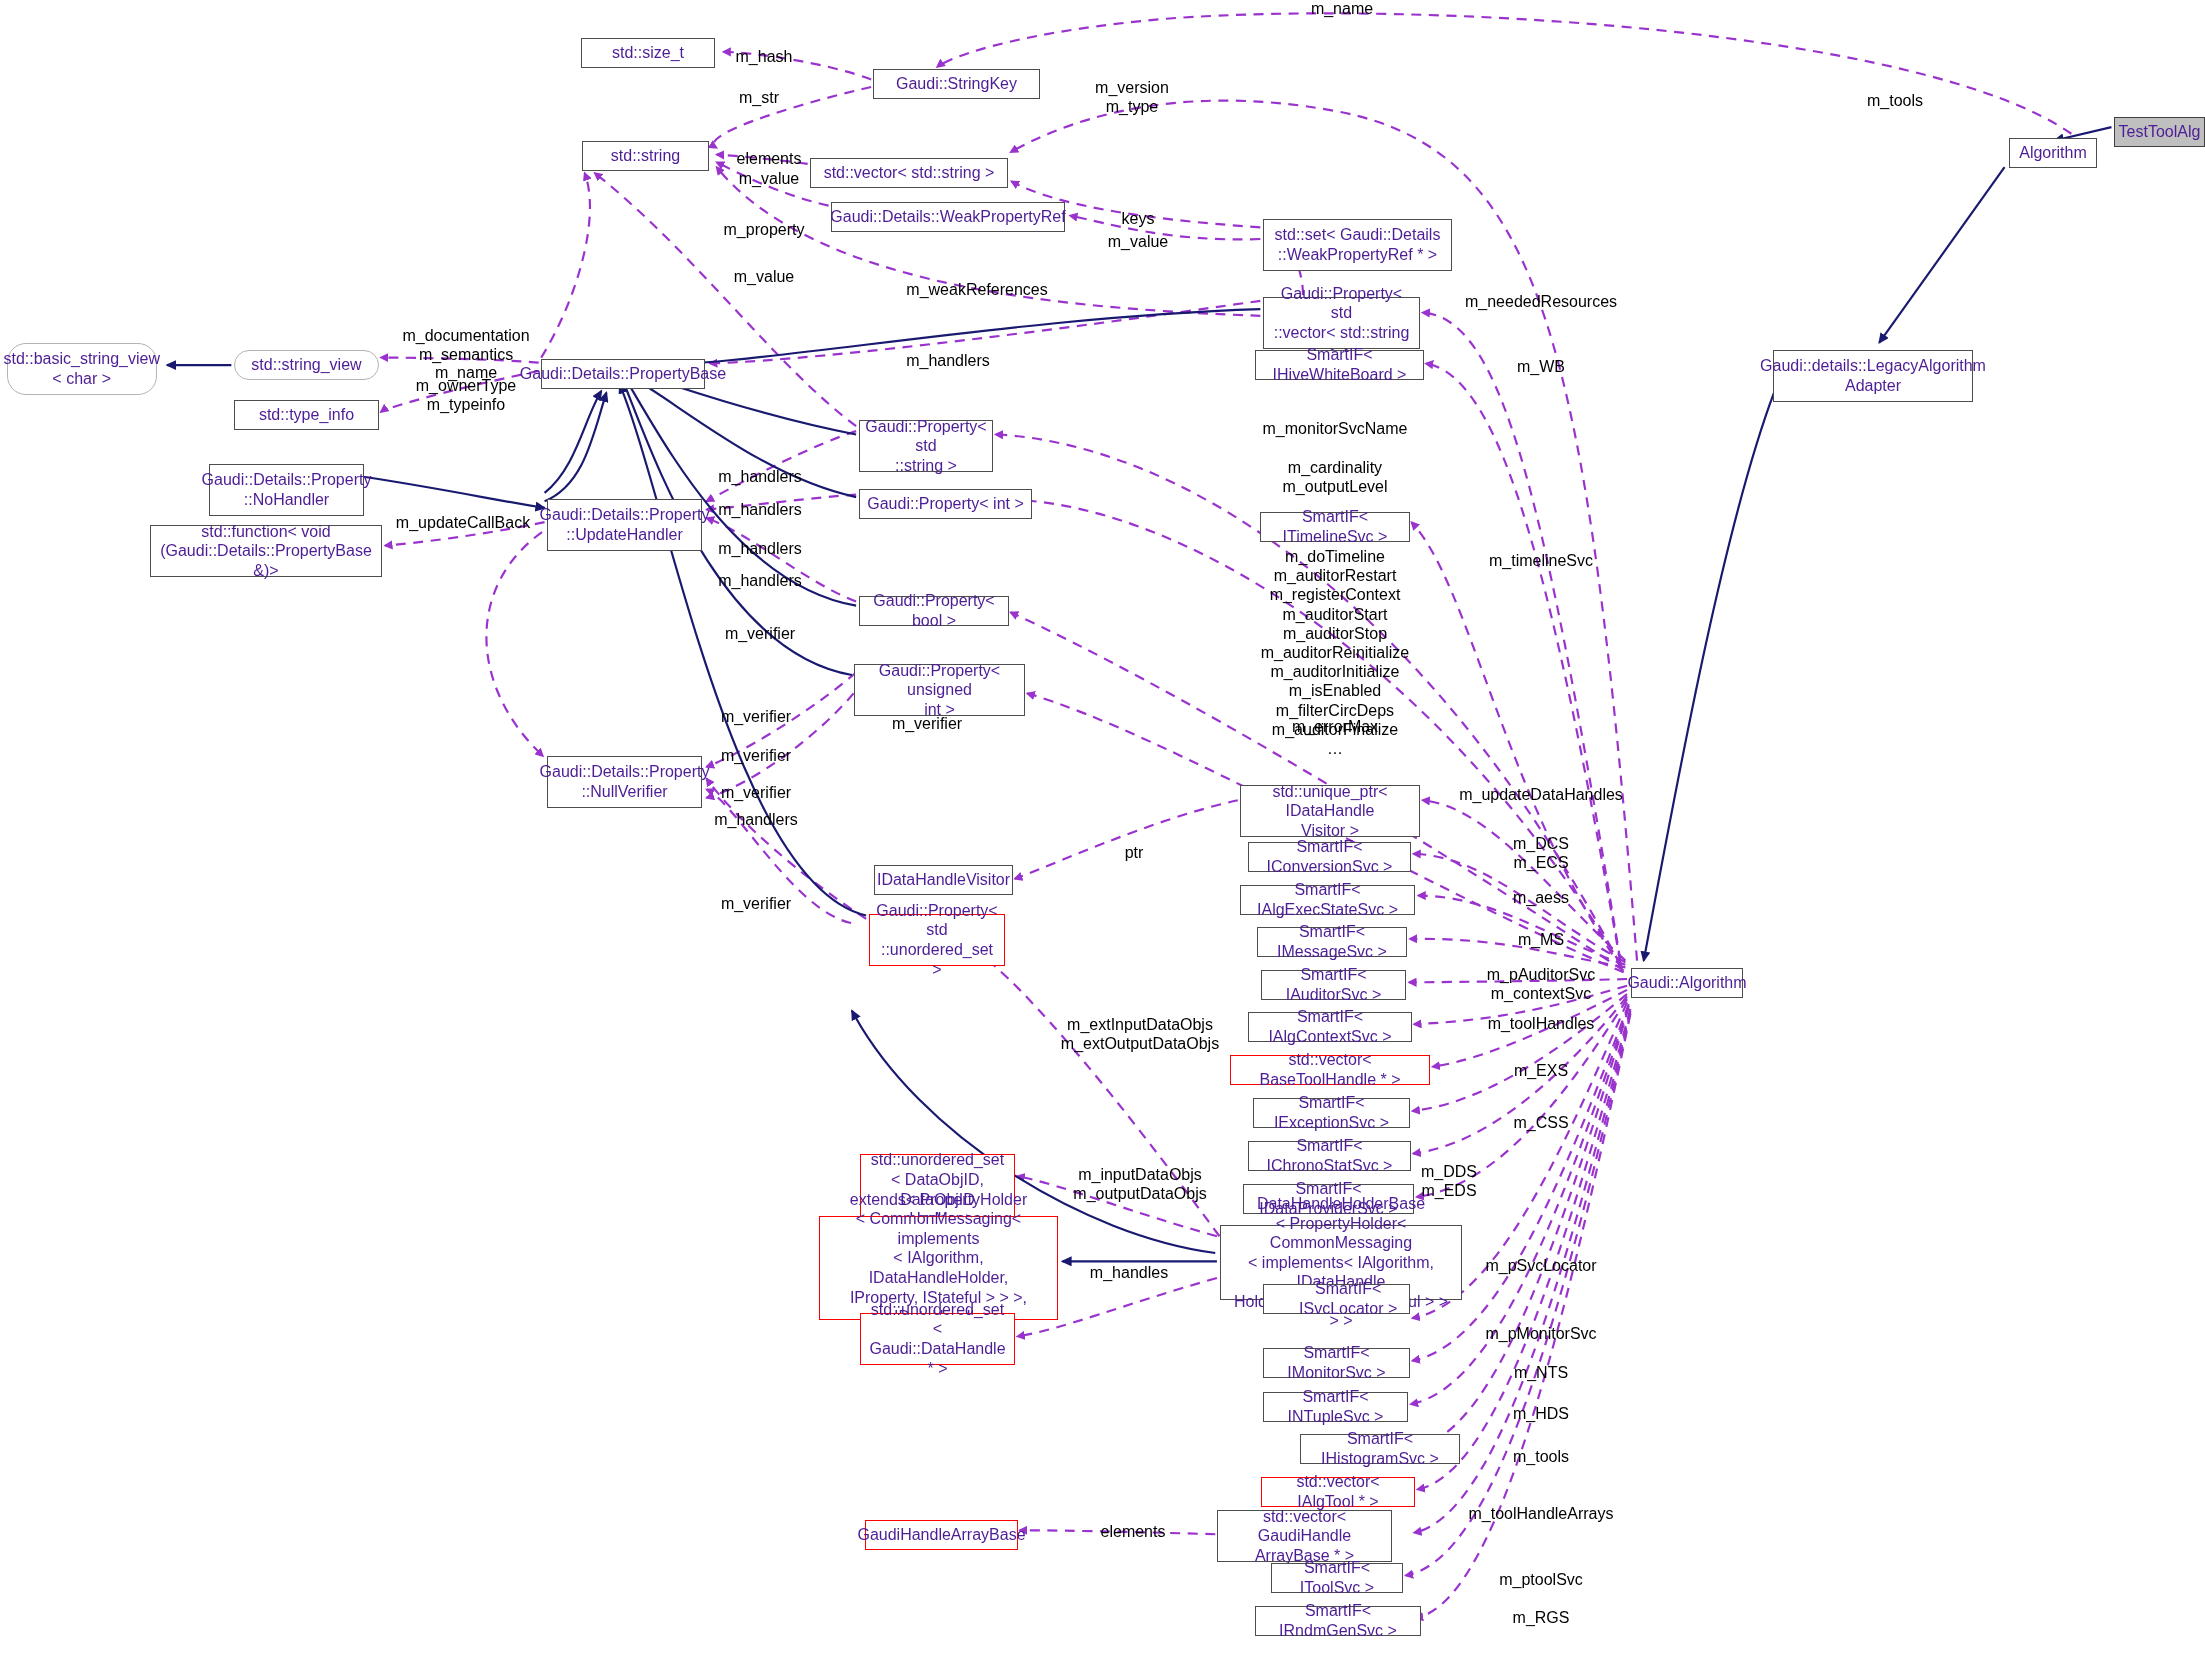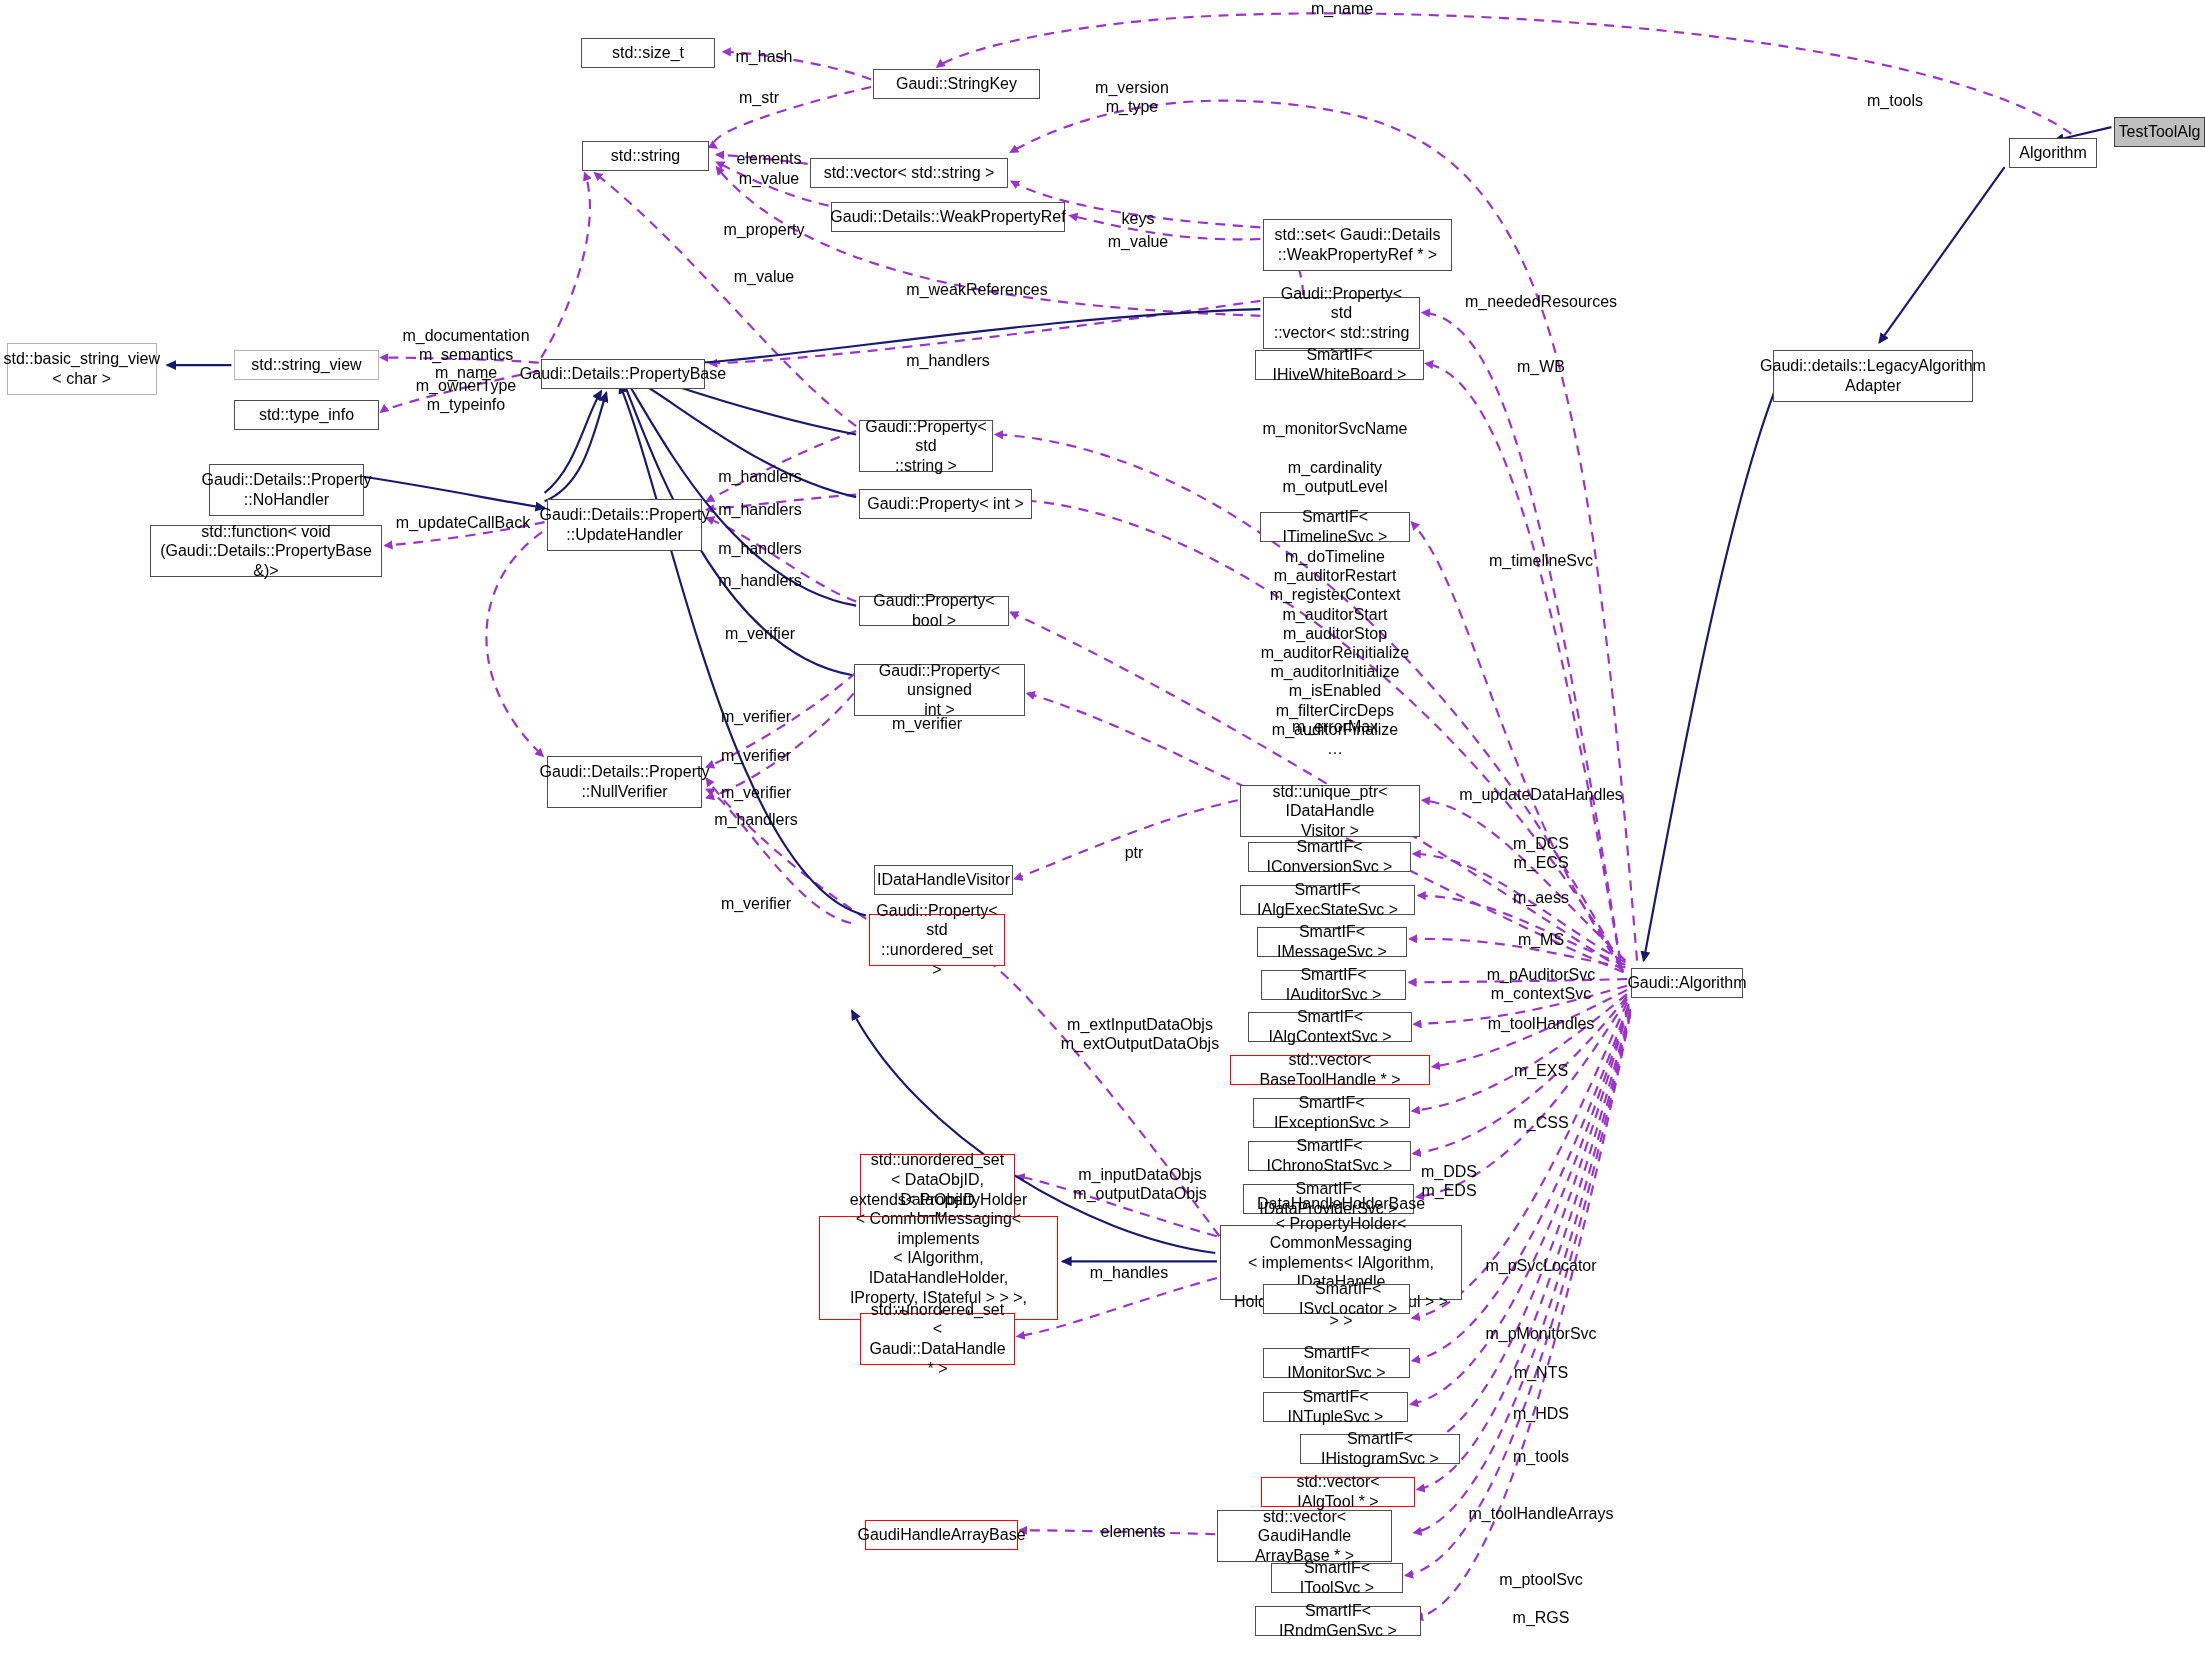--- a/index.html
+++ b/index.html
@@ -13,30 +13,30 @@
   }
   svg.edges{position:absolute;left:0;top:0;width:2205px;height:1654px;pointer-events:none;}
 
   .node{
     position:absolute;
     box-sizing:border-box;
     display:flex;align-items:center;justify-content:center;
     text-align:center;
     border:1.5px solid #4d4d4d;
     background:#ffffff;
-    color:#000000;
+    color:#4c1d95;
     font-size:16px;
     line-height:1.22;
     padding:2.5px 6.7px;
     white-space:pre-line;
     z-index:4;
   }
   .node.red{border-color:#ff0000;}
   .node.grey{background:#bfbfbf;border-color:#404040;}
-  .node.light{border-color:#b3b3b3;background:#ffffff;}
+  .node.light{border-color:#b3b3b3;background:#ffffff;border-radius:19px;}
 
   .elabel{
     position:absolute;
     font-size:16px;
     color:#000000;
     line-height:1.16;
     white-space:pre-line;
     text-align:center;
     z-index:5;
     transform:translateX(-50%);

